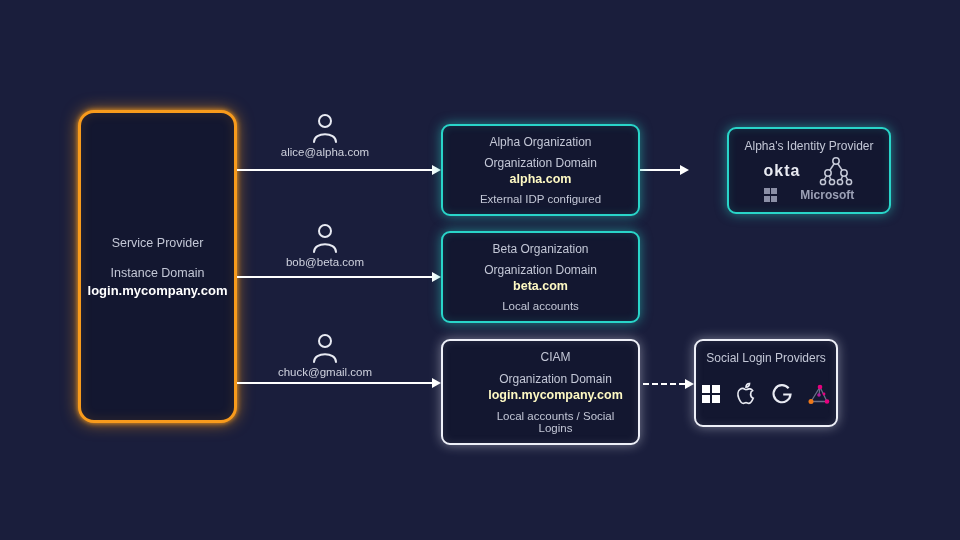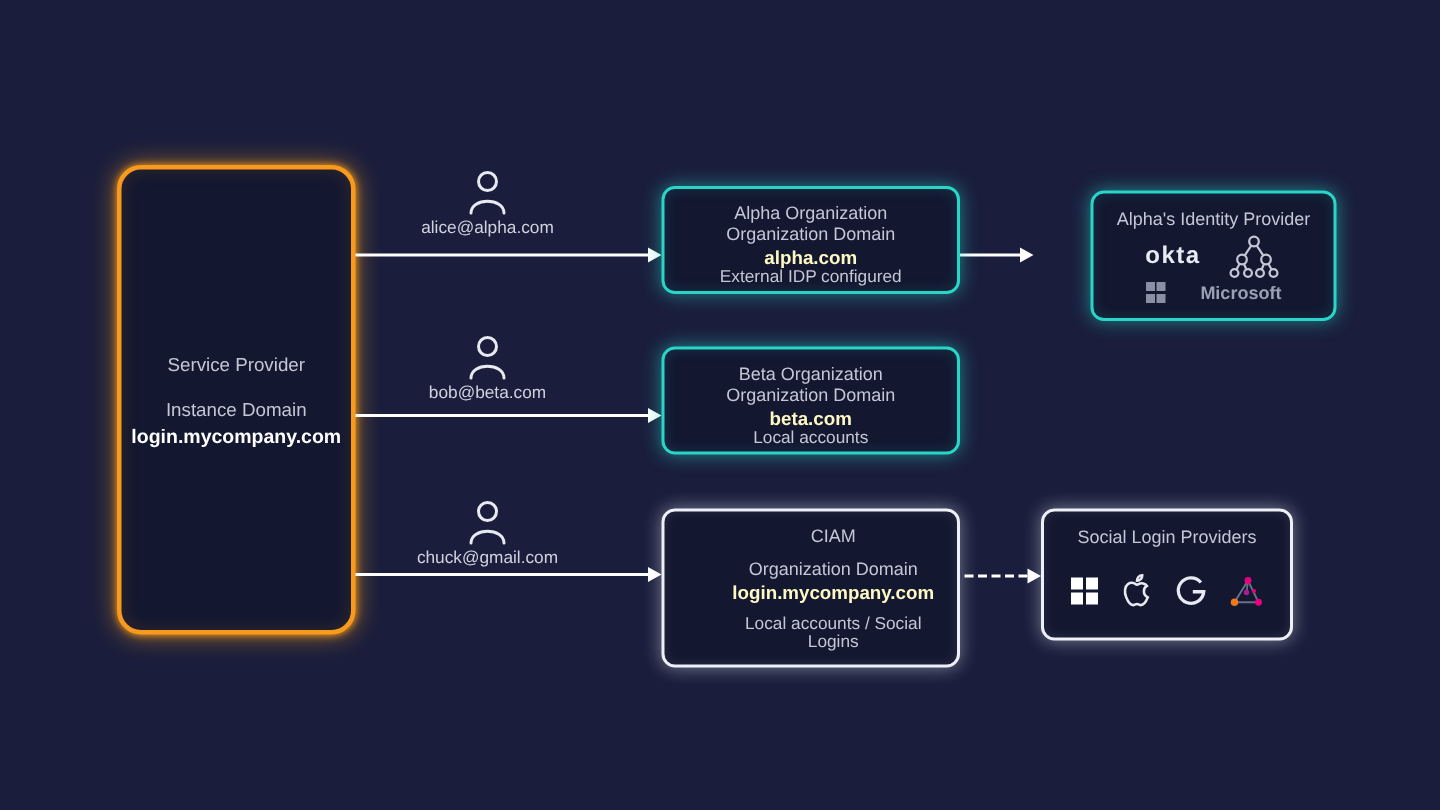--- a/index.html
+++ b/index.html
@@ -18,41 +18,41 @@
     left:78px;top:110px;width:159px;height:313px;
     border:3px solid #f89b1c;border-radius:16px;
     box-shadow:0 0 16px rgba(248,155,28,.65),0 0 5px rgba(248,155,28,.9),inset 0 0 12px rgba(248,155,28,.14);
     justify-content:center;
   }
   .sp .t-title{font-size:12.5px;margin-bottom:16px;}
   .sp .t-sub{font-size:12.5px;margin-bottom:3px;}
   .sp .t-domain{font-size:13px;font-weight:bold;color:#ffffff;}
   
   .org{
-    left:441px;width:199px;height:72px;
+    left:441px;width:199px;height:92px;
     border:2px solid #29d5c9;border-radius:9px;
     justify-content:space-between;padding:9px 6px;
     box-shadow:0 0 12px rgba(41,213,201,.55),inset 0 0 9px rgba(41,213,201,.16);
   }
   .org.white,.right.white{
     border-color:#eef0f8;
     box-shadow:0 0 12px rgba(238,240,248,.45),inset 0 0 8px rgba(238,240,248,.10);
   }
   .org .t-title{font-size:12px;}
   .org .t-sub{font-size:12px;margin-bottom:2px;}
   .org .t-domain{font-size:12.5px;font-weight:bold;color:#fef9c3;}
   .org .t-note{font-size:11.5px;}
   
   .right{
     border:2px solid #29d5c9;border-radius:9px;
     box-shadow:0 0 12px rgba(41,213,201,.55),inset 0 0 9px rgba(41,213,201,.16);
     justify-content:space-between;padding:10px 6px;
   }
   .idp{left:727px;top:127px;width:164px;height:87px;}
-  .social{left:694px;top:339px;width:168px;height:88px;}
+  .social{left:694px;top:339px;width:144px;height:88px;}
   .right .t-title{font-size:12px;}
   .logo-row{display:flex;align-items:center;justify-content:center;gap:18px;}
   .okta-text{font-size:16px;font-weight:bold;letter-spacing:1px;color:#e8eaf2;}
   .ms-row{display:flex;align-items:center;gap:23px;}
   .ms-grid{display:grid;grid-template-columns:6px 6px;grid-template-rows:6px 6px;gap:1.5px;}
   .ms-grid span{background:#8b8fa6;display:block;}
   .ms-label{font-size:12px;font-weight:bold;color:#9ba0b5;}
   .social-icons{display:flex;align-items:center;gap:13px;margin-bottom:8px;}
   .ms-grid.bright{grid-template-columns:8px 8px;grid-template-rows:8px 8px;gap:2px;}
   .ms-grid.bright span{background:#ffffff;}

